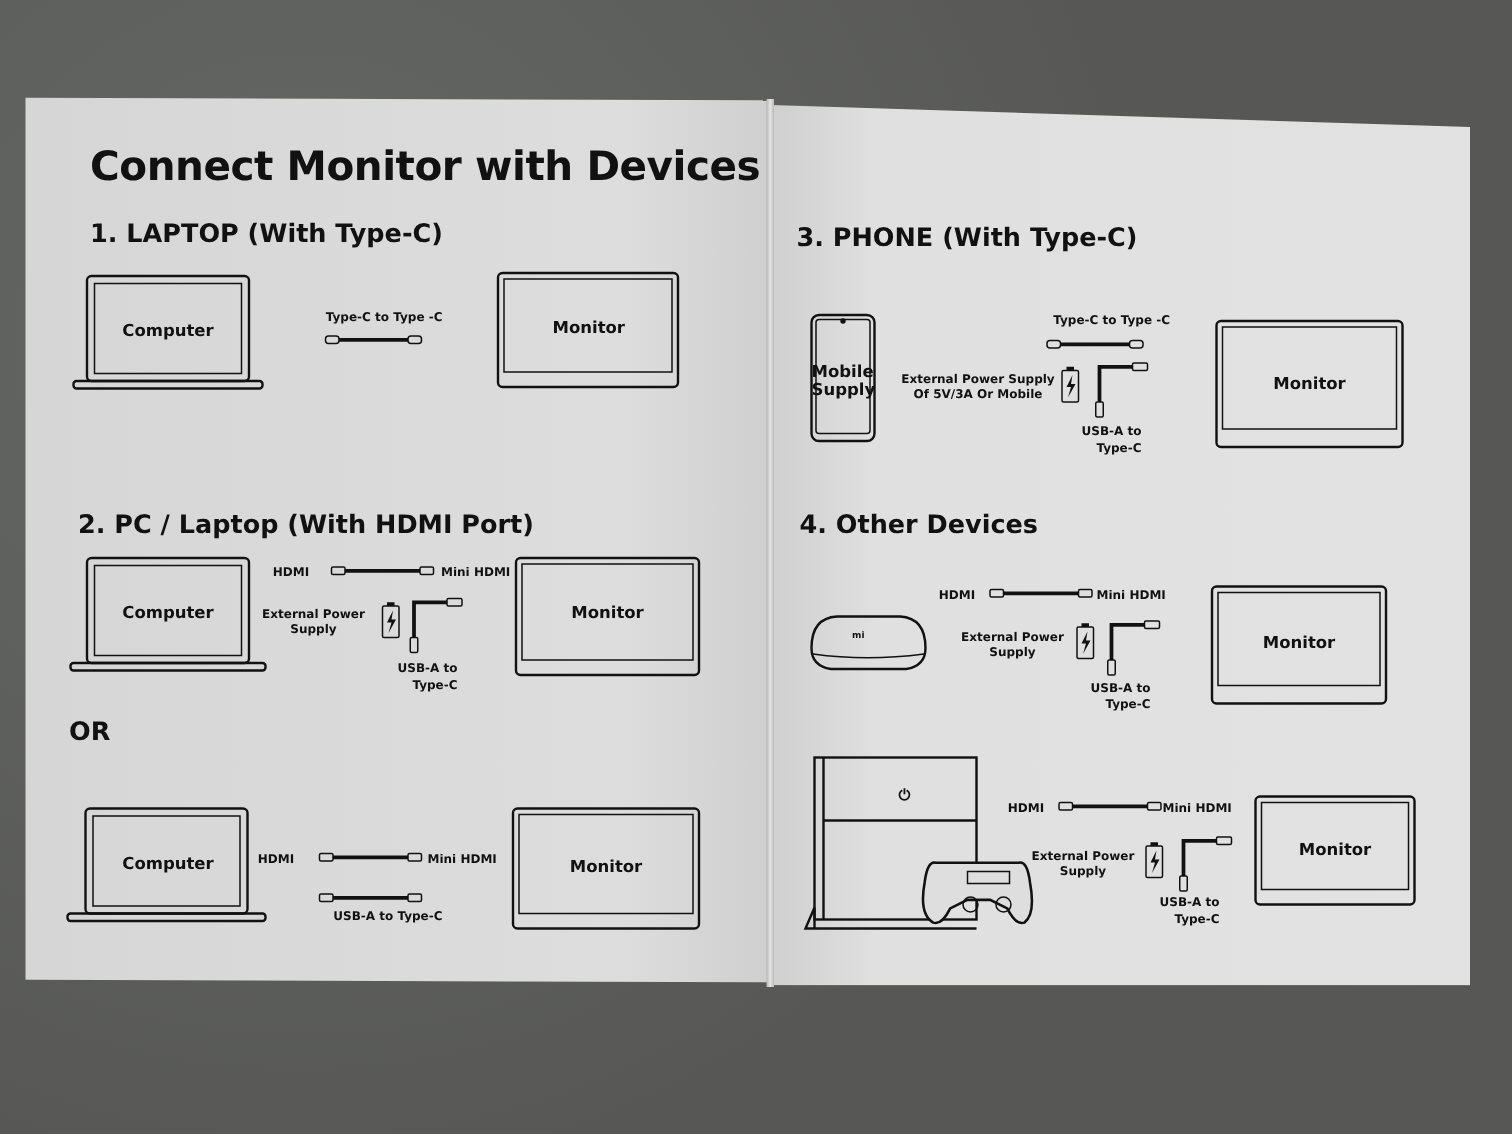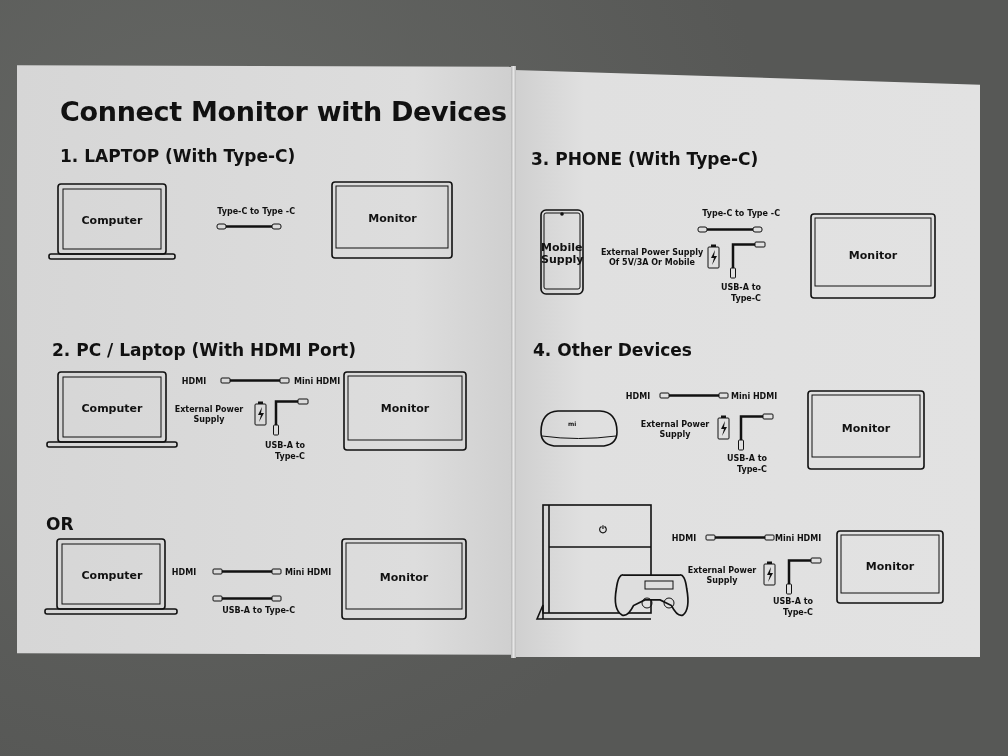--- a/index.html
+++ b/index.html
@@ -80,21 +80,21 @@
 <div class="abs lbl lbl-c" style="left:250px;top:440px;width:55px;line-height:11px;">
   <div>USB-A to</div>
   <div>Type-C</div>
 </div>
 <svg style="left:342px;top:370px;" width="126" height="82">
   <rect class="stroke" x="2" y="2" width="122" height="78" rx="3"></rect>
   <rect class="stroke-thin" x="6" y="6" width="114" height="64"></rect>
 </svg>
 <div class="abs devtxt" style="left:345px;top:402px;width:120px;">Monitor</div>
 
-<div class="abs h2" style="left:46px;top:514px;">OR</div>
+<div class="abs h2" style="left:46px;top:478px;">OR</div>
 <svg style="left:44px;top:537px;" width="136" height="82">
   <rect class="stroke" x="13" y="2" width="108" height="70" rx="3"></rect>
   <rect class="stroke-thin" x="18" y="7" width="98" height="60"></rect>
   <rect class="stroke" x="1" y="72" width="132" height="5" rx="2"></rect>
 </svg>
 <div class="abs devtxt" style="left:58px;top:569px;width:108px;">Computer</div>
 <div class="abs lbl lbl-r" style="left:160px;top:568px;width:48px;">HDMI</div>
 <svg style="left:212px;top:567px;" width="72" height="10">
   <rect class="stroke-thin" x="1" y="2" width="9" height="5" rx="1"></rect>
   <line x1="10" y1="4.5" x2="60" y2="4.5" stroke="#111" stroke-width="2.5"></line>

